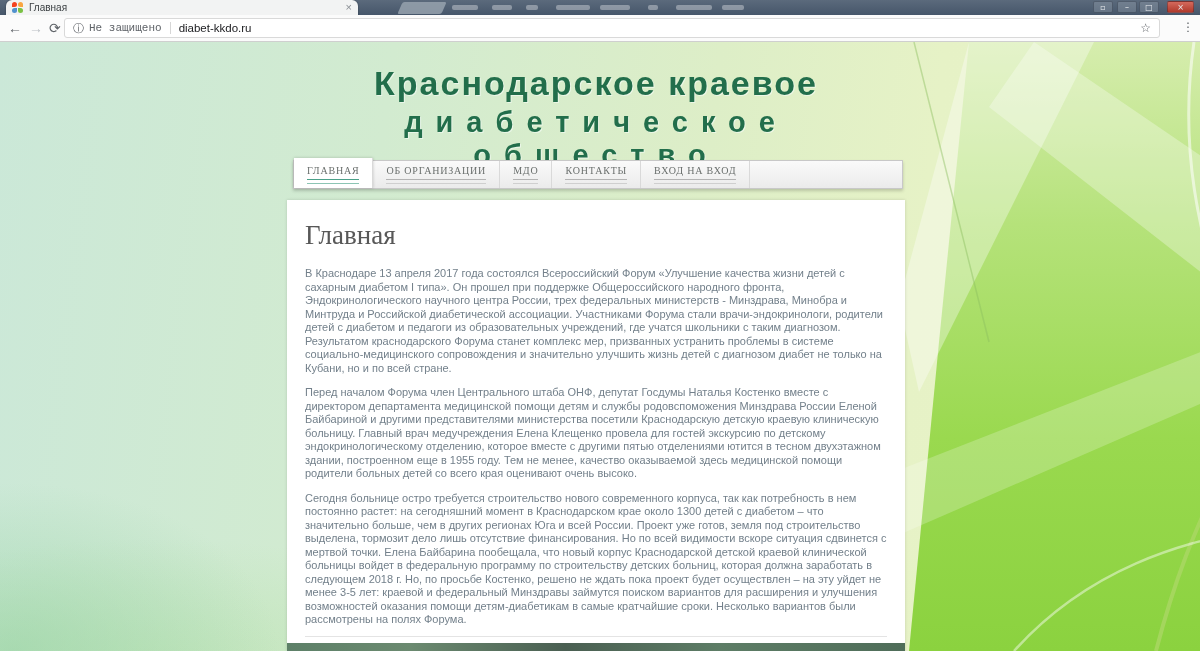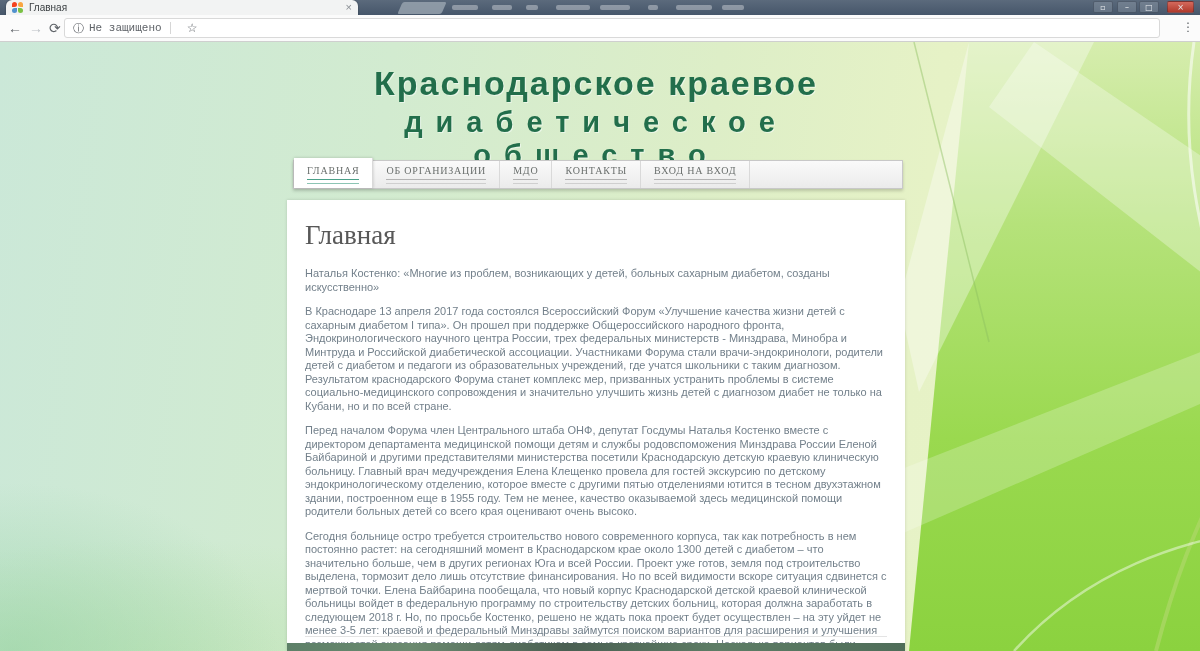--- a/index.html
+++ b/index.html
@@ -120,20 +120,21 @@
 </div>
 
 <div class="toolbar">
   <span class="nav-ico" style="left:8px;">←</span>
   <span class="nav-ico disabled" style="left:29px;">→</span>
   <span class="nav-ico" style="left:49px;">⟳</span>
   <div class="omnibox">
     <span class="sec-ico">ⓘ</span>
     <span class="sec-label">Не защищено</span>
     <span class="omni-sep"></span>
+    <span class="omni-url">diabet-kkdo.ru</span>
     <span class="star">☆</span>
   </div>
   <span class="dots">⋮</span>
 </div>
 
 <div class="page">
 
   <svg class="swirl" viewBox="0 0 345 609" preserveAspectRatio="none">
     <defs>
       <linearGradient id="limeg" x1="0" y1="0" x2="0" y2="1">
@@ -179,21 +180,20 @@
     </div>
     <div class="nav-item">
       <span class="lbl">ВХОД НА ВХОД</span>
         <span class="nav-underline"></span>
     </div>
     <div class="nav-filler"></div>
   </div>
 
   <div class="card">
     <div class="article-title">Главная</div>
-    <p>Наталья Костенко: «Многие из проблем, возникающих у детей, больных сахарным диабетом, созданы искусственно»</p>
     <p>В Краснодаре 13 апреля 2017 года состоялся Всероссийский Форум «Улучшение качества жизни детей с сахарным диабетом I типа». Он прошел при поддержке Общероссийского народного фронта, Эндокринологического научного центра России, трех федеральных министерств - Минздрава, Минобра и Минтруда и Российской диабетической ассоциации. Участниками Форума стали врачи-эндокринологи, родители детей с диабетом и педагоги из образовательных учреждений, где учатся школьники с таким диагнозом. Результатом краснодарского Форума станет комплекс мер, призванных устранить проблемы в системе социально-медицинского сопровождения и значительно улучшить жизнь детей с диагнозом диабет не только на Кубани, но и по всей стране.</p>
     <p>Перед началом Форума член Центрального штаба ОНФ, депутат Госдумы Наталья Костенко вместе с директором департамента медицинской помощи детям и службы родовспоможения Минздрава России Еленой Байбариной и другими представителями министерства посетили Краснодарскую детскую краевую клиническую больницу. Главный врач медучреждения Елена Клещенко провела для гостей экскурсию по детскому эндокринологическому отделению, которое вместе с другими пятью отделениями ютится в тесном двухэтажном здании, построенном еще в 1955 году. Тем не менее, качество оказываемой здесь медицинской помощи родители больных детей со всего края оценивают очень высоко.</p>
     <p>Сегодня больнице остро требуется строительство нового современного корпуса, так как потребность в нем постоянно растет: на сегодняшний момент в Краснодарском крае около 1300 детей с диабетом – что значительно больше, чем в других регионах Юга и всей России. Проект уже готов, земля под строительство выделена, тормозит дело лишь отсутствие финансирования. Но по всей видимости вскоре ситуация сдвинется с мертвой точки. Елена Байбарина пообещала, что новый корпус Краснодарской детской краевой клинической больницы войдет в федеральную программу по строительству детских больниц, которая должна заработать в следующем 2018 г. Но, по просьбе Костенко, решено не ждать пока проект будет осуществлен – на эту уйдет не менее 3-5 лет: краевой и федеральный Минздравы займутся поиском вариантов для расширения и улучшения возможностей оказания помощи детям-диабетикам в самые кратчайшие сроки. Несколько вариантов были рассмотрены на полях Форума.</p>
 
     <div class="card-rule"></div>
     <div class="photo-strip"></div>
   </div>
 
   <div class="scrollbar">
     <div class="sb-arrow" style="top:0;">▲</div>

